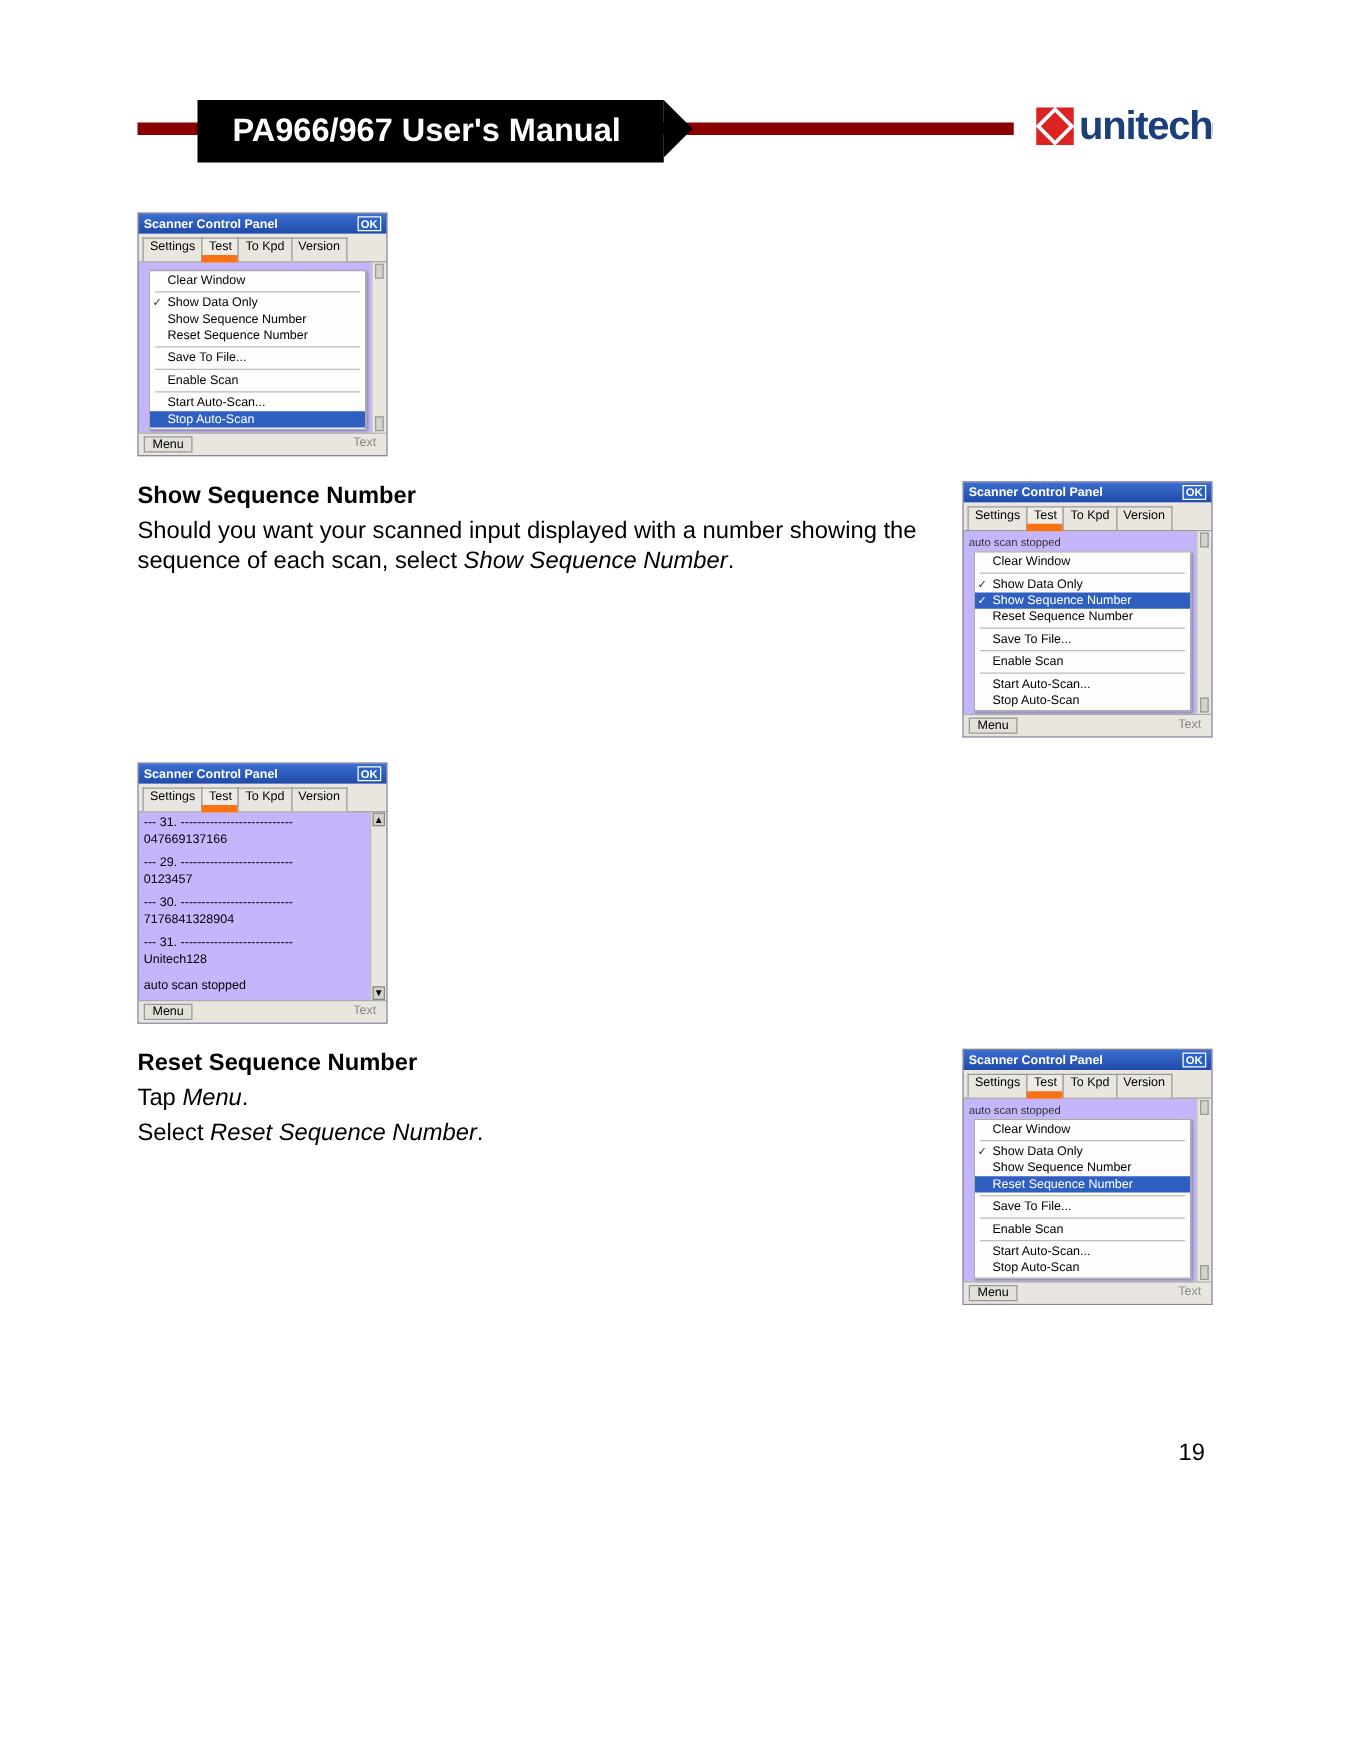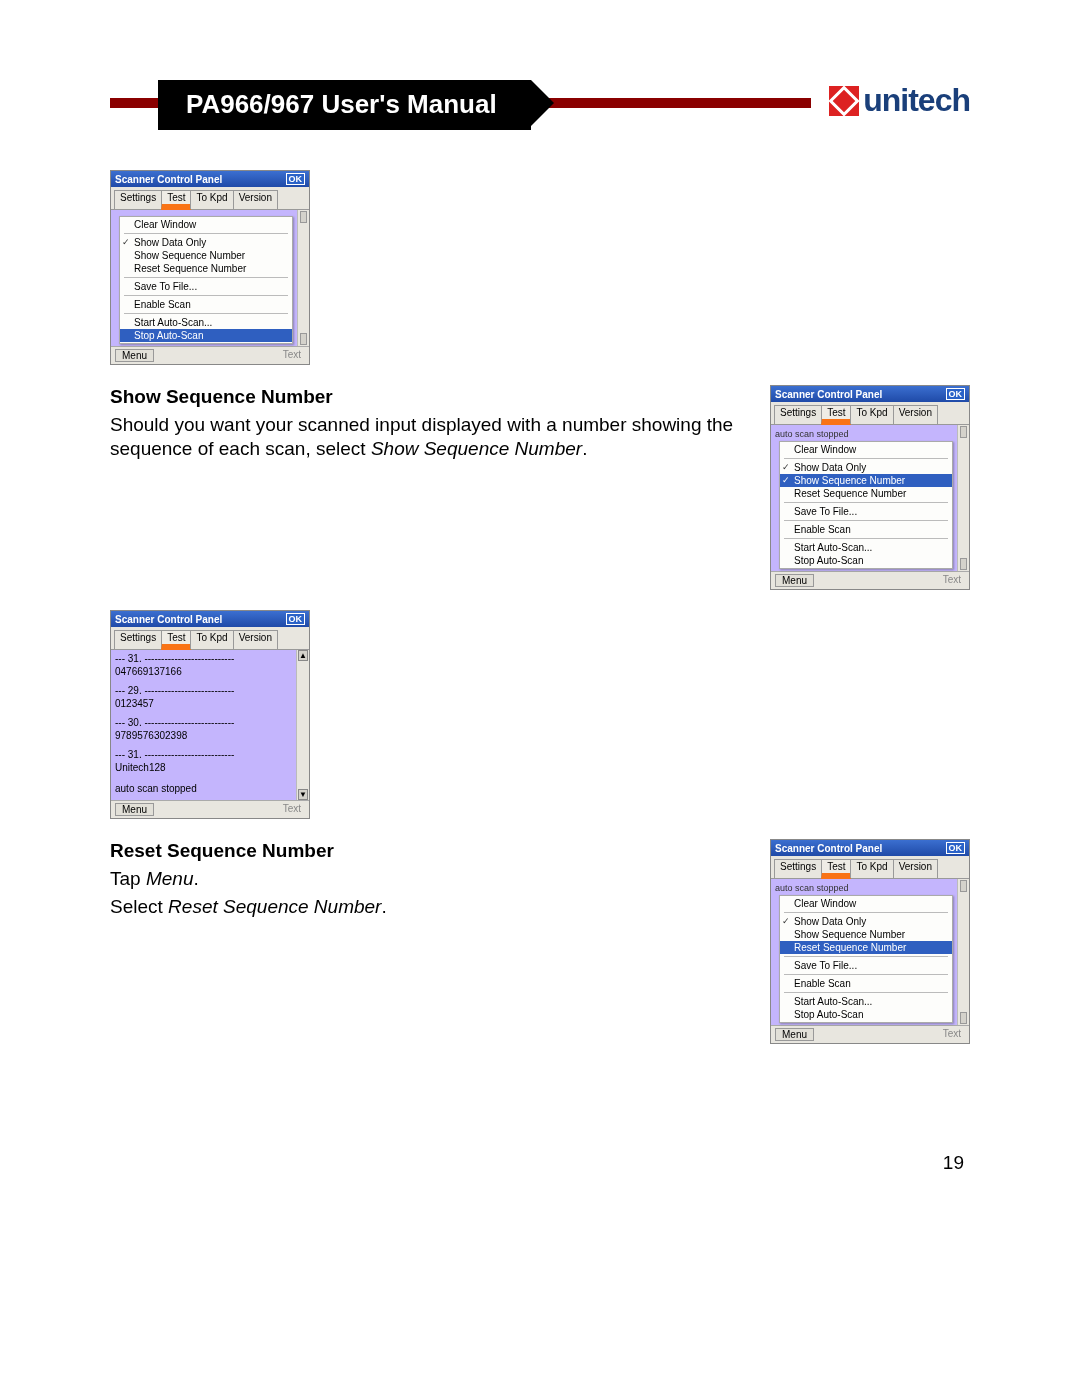--- a/index.html
+++ b/index.html
@@ -381,21 +381,21 @@
           <div class="arr up">▲</div>
           <div class="arr dn">▼</div>
         </div>
         <div class="line">--- 31. ---------------------------</div>
         <div class="line">047669137166</div>
         <div class="line" style="height:6px"></div>
         <div class="line">--- 29. ---------------------------</div>
         <div class="line">0123457</div>
         <div class="line" style="height:6px"></div>
         <div class="line">--- 30. ---------------------------</div>
-        <div class="line">9789576302398</div>
+        <div class="line">7176841328904</div>
         <div class="line" style="height:6px"></div>
         <div class="line">--- 31. ---------------------------</div>
         <div class="line">Unitech128</div>
         <div class="line" style="height:8px"></div>
         <div class="line">auto scan stopped</div>
       </div>
       <div class="shot-foot">
         <span class="shot-foot-btn">Menu</span>
         <span class="shot-foot-txt">Text</span>
       </div>

